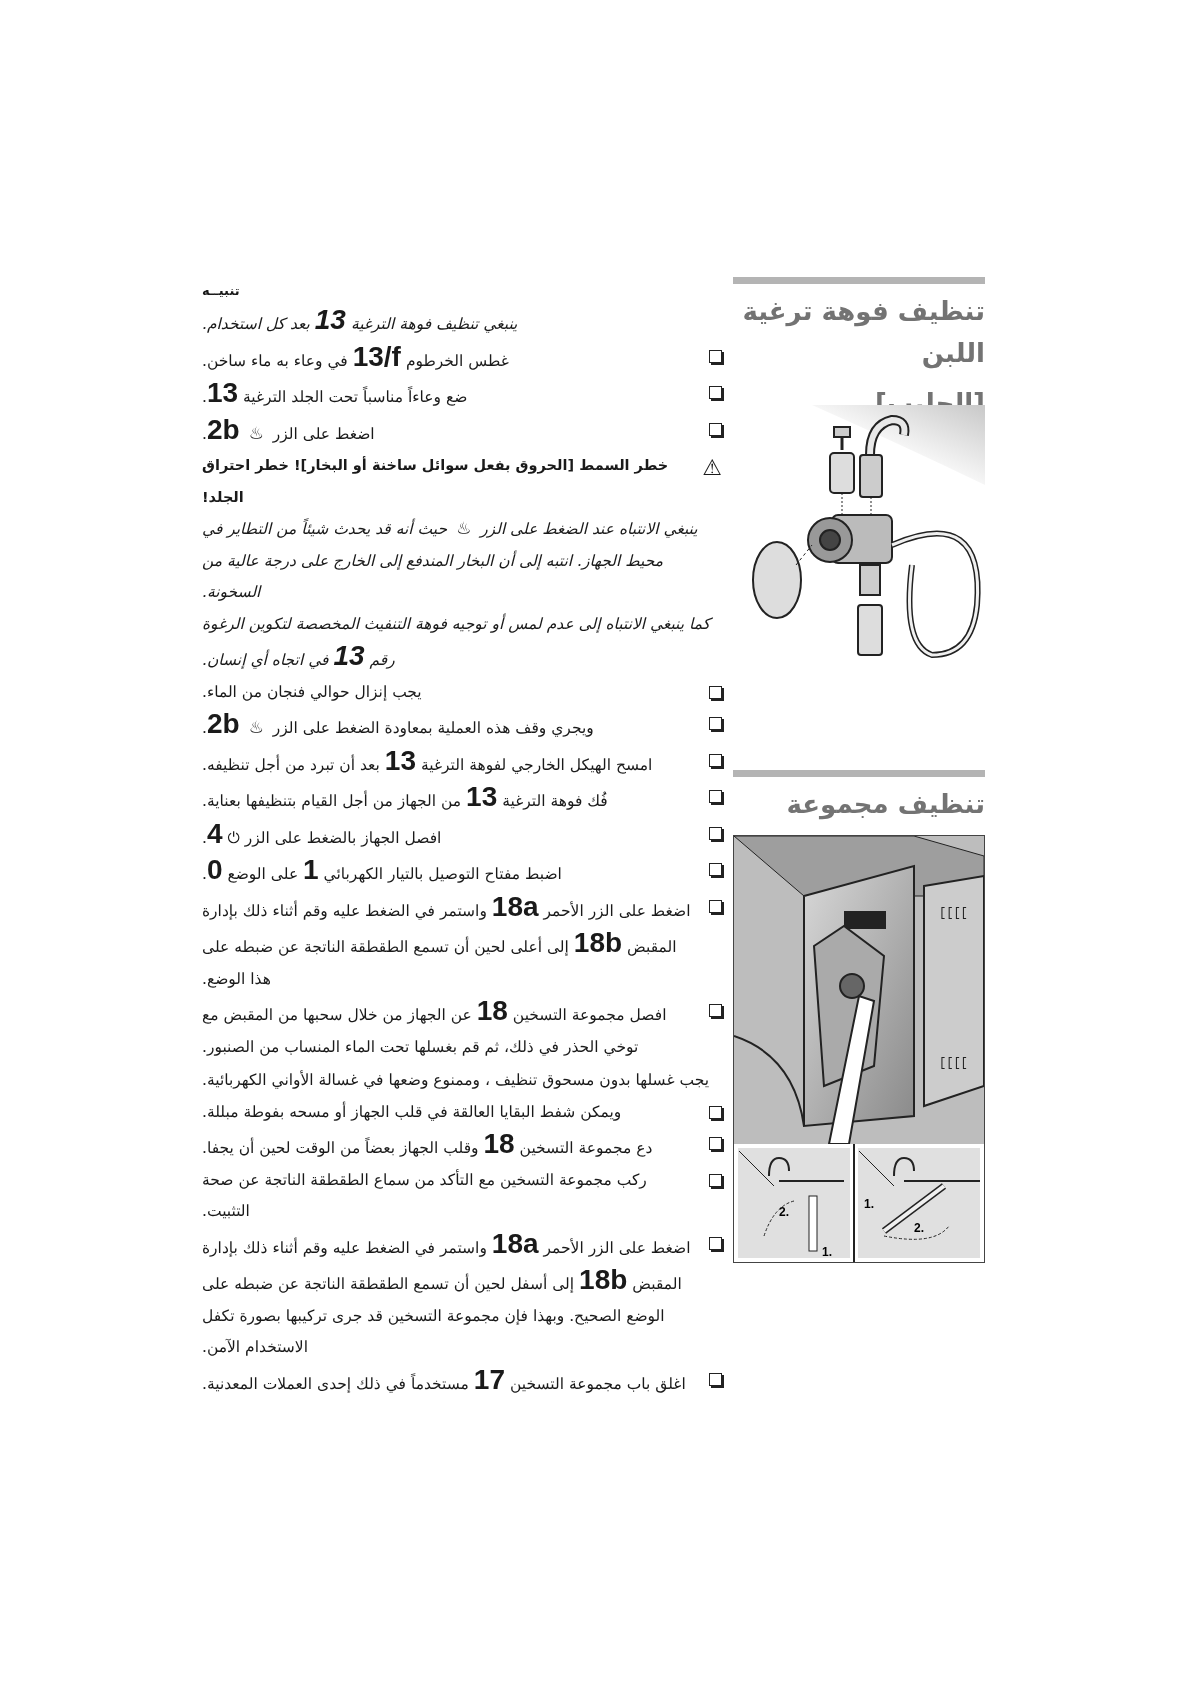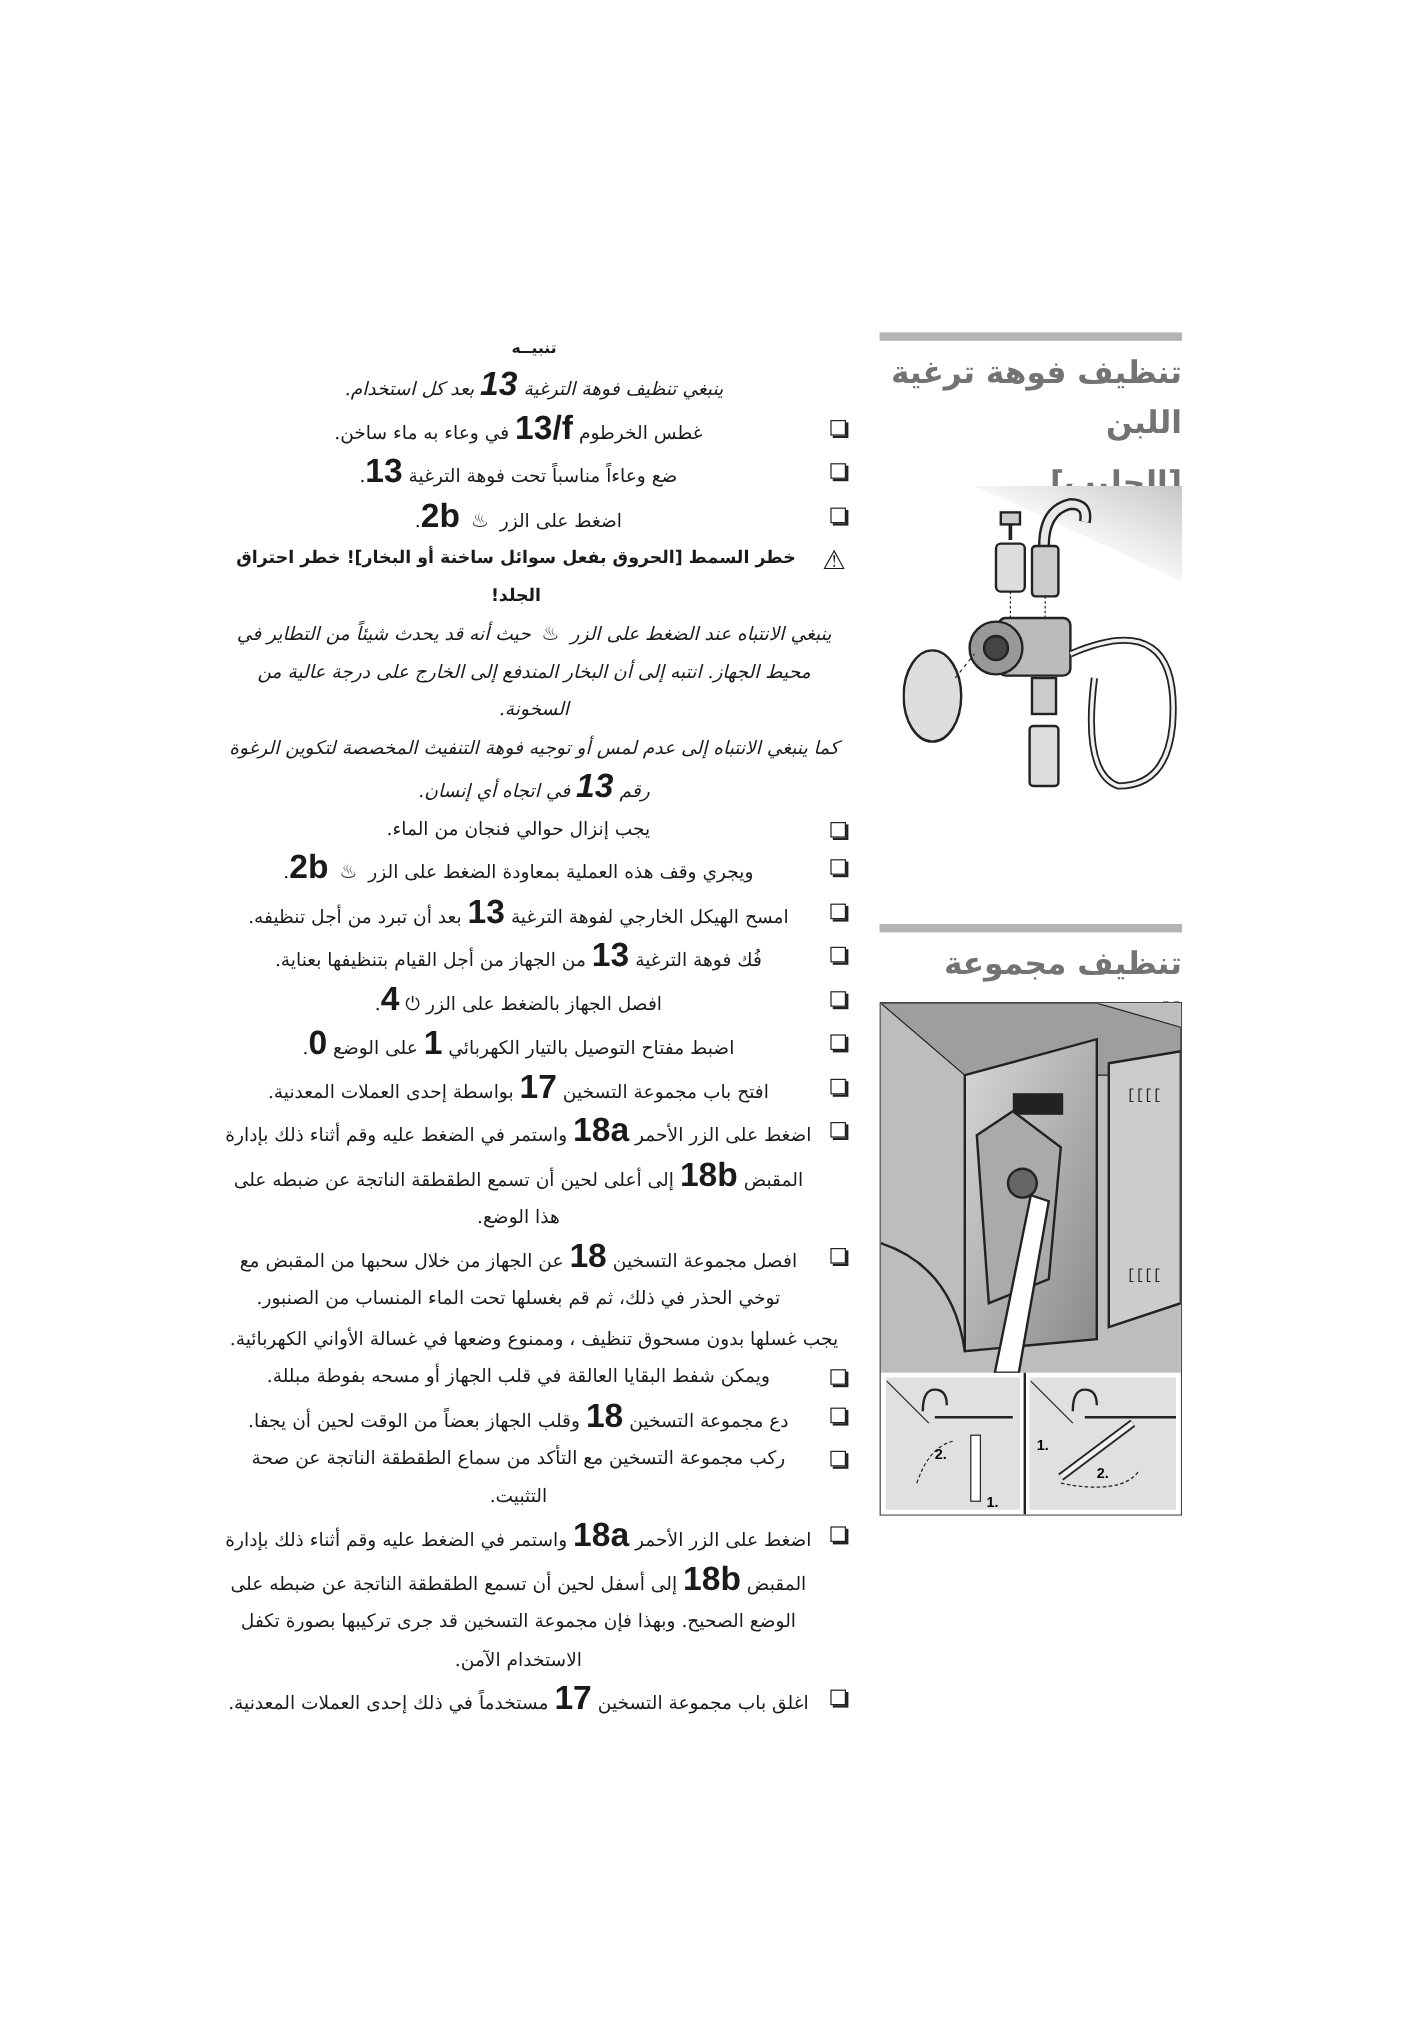--- a/index.html
+++ b/index.html
@@ -8,22 +8,22 @@
     .page { position: absolute; left: 0; top: 0; width: 1190px; height: 1684px; }
 
     
     .side { position: absolute; left: 733px; width: 252px; direction: rtl; }
     .rule { height: 7px; background: #b4b4b4; width: 252px; }
     .h1 { font-family: "DejaVu Sans", sans-serif; font-weight: bold; font-size: 26px;
       line-height: 42px; text-align: right; margin-top: 6px; color: #737373; }
     .fig { position: absolute; background: #fff; }
 
     
-    .main { position: absolute; left: 185px; top: 278px; width: 520px; direction: rtl;
-      text-align: center; font-size: 15.5px; line-height: 31.5px; }
+    .main { position: absolute; left: 202px; top: 278px; width: 520px; direction: rtl;
+      text-align: left; font-size: 15.5px; line-height: 31.5px; }
     .note-title { font-family: "DejaVu Sans", sans-serif; font-weight: bold; font-size: 13px; line-height: 26px; }
     .ital { font-style: italic; }
     .bn { font-family: "Liberation Sans", sans-serif; font-weight: bold; font-size: 28px; direction: ltr; unicode-bidi: embed; }
     .bullet { position: relative; padding-right: 26px; }
     .bullet .box { position: absolute; right: 0; top: 9px; width: 11px; height: 11px; border: 1.5px solid #222;
       box-shadow: 2px 2px 0 #222; background: #fff; }
     .warn { font-weight: bold; font-family: "DejaVu Sans", sans-serif; font-size: 14.5px; position: relative; padding-right: 30px; }
     .warn .tri { position: absolute; right: 0; top: 2px; font-size: 22px; }
     .para { margin-top: 2px; }
     .imp { font-weight: bold; font-family: "DejaVu Sans", sans-serif; font-size: 14px; }
@@ -129,21 +129,21 @@
       <span class="bn">13</span>
       <span>بعد كل استخدام.</span>
     </div>
 
     <div class="bullet">
       <span class="box"></span>
       <span>غطس الخرطوم</span> <span class="bn">13/f</span> <span>في وعاء به ماء ساخن.</span>
     </div>
     <div class="bullet">
       <span class="box"></span>
-      <span>ضع وعاءاً مناسباً تحت فوهة الترغية</span> <span class="bn">13</span><span>.</span>
+      <span>ضع وعاءاً مناسباً تحت الجلد الترغية</span> <span class="bn">13</span><span>.</span>
     </div>
     <div class="bullet">
       <span class="box"></span>
       <span>اضغط على الزر</span> <span class="icon-btn">♨</span> <span class="bn">2b</span><span>.</span>
     </div>
 
     <div class="warn">
       <span class="tri">⚠</span>
       <span>خطر السمط [الحروق بفعل سوائل ساخنة أو البخار]! خطر احتراق الجلد!</span>
     </div>
@@ -174,24 +174,20 @@
     <div class="bullet">
       <span class="box"></span>
       <span>افصل الجهاز بالضغط على الزر ⏻</span> <span class="bn">4</span><span>.</span>
     </div>
     <div class="bullet">
       <span class="box"></span>
       <span>اضبط مفتاح التوصيل بالتيار الكهربائي</span> <span class="bn">1</span> <span>على الوضع</span> <span class="bn">0</span><span>.</span>
     </div>
     <div class="bullet">
       <span class="box"></span>
-      <span>افتح باب مجموعة التسخين</span> <span class="bn">17</span> <span>بواسطة إحدى العملات المعدنية.</span>
-    </div>
-    <div class="bullet">
-      <span class="box"></span>
       <span>اضغط على الزر الأحمر</span> <span class="bn">18a</span> <span>واستمر في الضغط عليه وقم أثناء ذلك بإدارة المقبض</span> <span class="bn">18b</span> <span>إلى أعلى لحين أن تسمع الطقطقة الناتجة عن ضبطه على هذا الوضع.</span>
     </div>
     <div class="bullet">
       <span class="box"></span>
       <span>افصل مجموعة التسخين</span> <span class="bn">18</span> <span>عن الجهاز من خلال سحبها من المقبض مع توخي الحذر في ذلك، ثم قم بغسلها تحت الماء المنساب من الصنبور.</span>
     </div>
 
     <div class="para">يجب غسلها بدون مسحوق تنظيف ، وممنوع وضعها في غسالة الأواني الكهربائية.</div>
 
     <div class="bullet">

